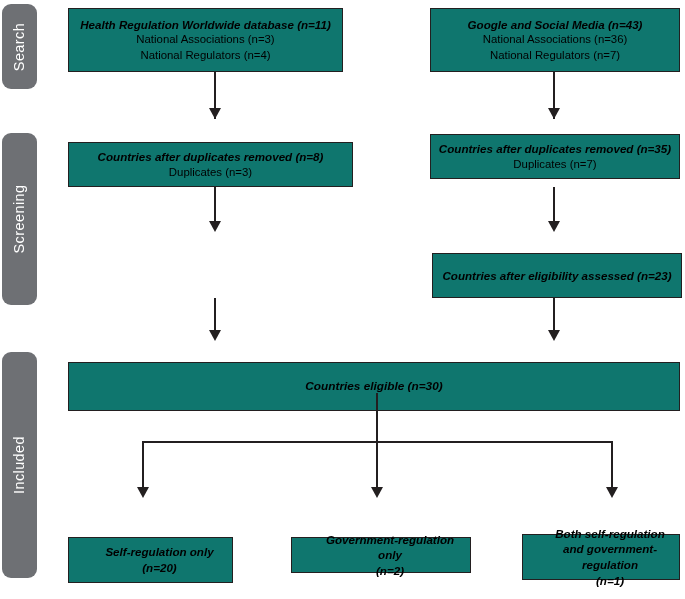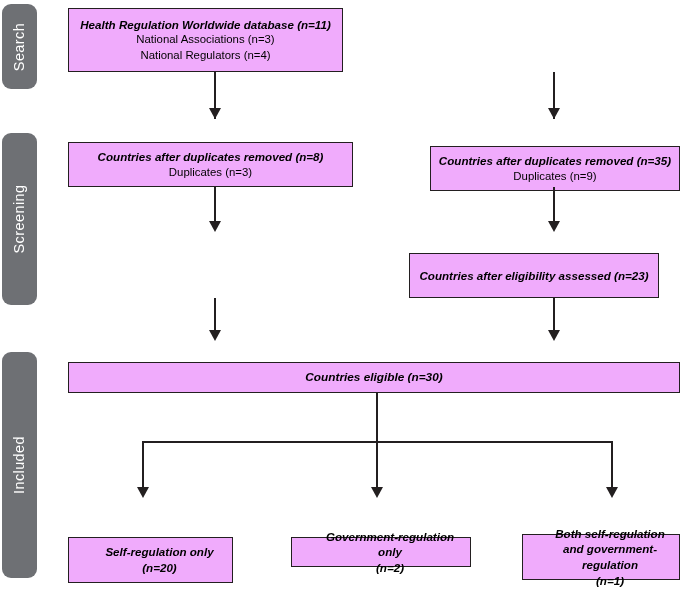--- a/index.html
+++ b/index.html
@@ -25,21 +25,21 @@
     font-size:14.5px;
     letter-spacing:.4px;
     white-space:nowrap;
     transform:rotate(-90deg);
   }
 
   
   .box{
     position:absolute;
     box-sizing:border-box;
-    background:#f0abfc;
+    background:#0f766e;
     border:1.6px solid #231f20;
     display:flex;
     flex-direction:column;
     align-items:center;
     justify-content:center;
     text-align:center;
     padding:2px 4px;
   }
   .box .hd{
     font-weight:bold;
@@ -97,72 +97,77 @@
   <div class="stage-bar" style="top:352px;height:226px;">
     <span class="stage-label">Included</span>
   </div>
 
   <div class="box" style="left:68px;top:8px;width:275px;height:64px;">
     <div class="hd">Health Regulation Worldwide database (n=11)</div>
     <div class="sub">National Associations (n=3)</div>
     <div class="sub">National Regulators (n=4)</div>
   </div>
 
+  <div class="box" style="left:430px;top:8px;width:250px;height:64px;">
+    <div class="hd">Google and Social Media (n=43)</div>
+    <div class="sub">National Associations (n=36)</div>
+    <div class="sub">National Regulators (n=7)</div>
+  </div>
 
   <div class="vline" style="left:214px;top:72px;height:47px;"></div>
   <div class="arrowhead" style="left:208.5px;top:108px;"></div>
 
   <div class="vline" style="left:553px;top:72px;height:47px;"></div>
   <div class="arrowhead" style="left:547.5px;top:108px;"></div>
 
   <div class="box" style="left:68px;top:142px;width:285px;height:45px;">
     <div class="hd">Countries after duplicates removed (n=8)</div>
     <div class="sub">Duplicates (n=3)</div>
   </div>
 
-  <div class="box" style="left:430px;top:146px;width:250px;height:45px;">
+  <div class="box" style="left:430px;top:134px;width:250px;height:45px;">
     <div class="hd">Countries after duplicates removed (n=35)</div>
-    <div class="sub">Duplicates (n=9)</div>
+    <div class="sub">Duplicates (n=7)</div>
   </div>
 
   <div class="vline" style="left:214px;top:187px;height:42px;"></div>
   <div class="arrowhead" style="left:208.5px;top:221px;"></div>
 
   <div class="vline" style="left:553px;top:187px;height:42px;"></div>
   <div class="arrowhead" style="left:547.5px;top:221px;"></div>
 
 
-  <div class="box" style="left:409px;top:253px;width:250px;height:45px;">
+  <div class="box" style="left:432px;top:253px;width:250px;height:45px;">
     <div class="hd">Countries after eligibility assessed (n=23)</div>
   </div>
 
   <div class="vline" style="left:214px;top:298px;height:40px;"></div>
   <div class="arrowhead" style="left:208.5px;top:330px;"></div>
 
   <div class="vline" style="left:553px;top:298px;height:40px;"></div>
   <div class="arrowhead" style="left:547.5px;top:330px;"></div>
 
-  <div class="box wide" style="left:68px;top:362px;width:612px;height:31px;">
+  <div class="box wide" style="left:68px;top:362px;width:612px;height:49px;">
     <div class="hd">Countries eligible (n=30)</div>
   </div>
 
   <div class="vline" style="left:376px;top:393px;height:103px;"></div>
   <div class="hline" style="left:142px;top:441px;width:471px;"></div>
   <div class="vline" style="left:142px;top:441px;height:55px;"></div>
   <div class="vline" style="left:611px;top:441px;height:55px;"></div>
 
   <div class="arrowhead" style="left:136.5px;top:487px;"></div>
   <div class="arrowhead" style="left:370.5px;top:487px;"></div>
   <div class="arrowhead" style="left:605.5px;top:487px;"></div>
 
   <div class="box terminal" style="left:68px;top:537px;width:165px;height:46px;">
     <div class="hd"><span>Self-regulation only</span><br><span>(n=20)</span></div>
   </div>
 
-  <div class="box terminal" style="left:291px;top:537px;width:180px;height:30px;">
+  <div class="box terminal" style="left:291px;top:537px;width:180px;height:36px;">
     <div class="hd"><span>Government-regulation only</span><br><span>(n=2)</span></div>
   </div>
 
   <div class="box terminal" style="left:522px;top:534px;width:158px;height:46px;">
     <div class="hd"><span>Both self-regulation and government-regulation</span><br><span>(n=1)</span></div>
   </div>
 
 </div>
 
 </body></html>

